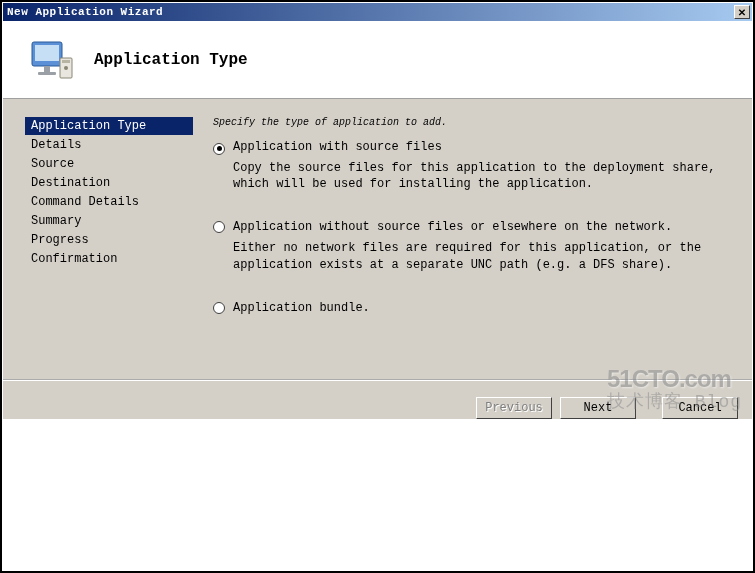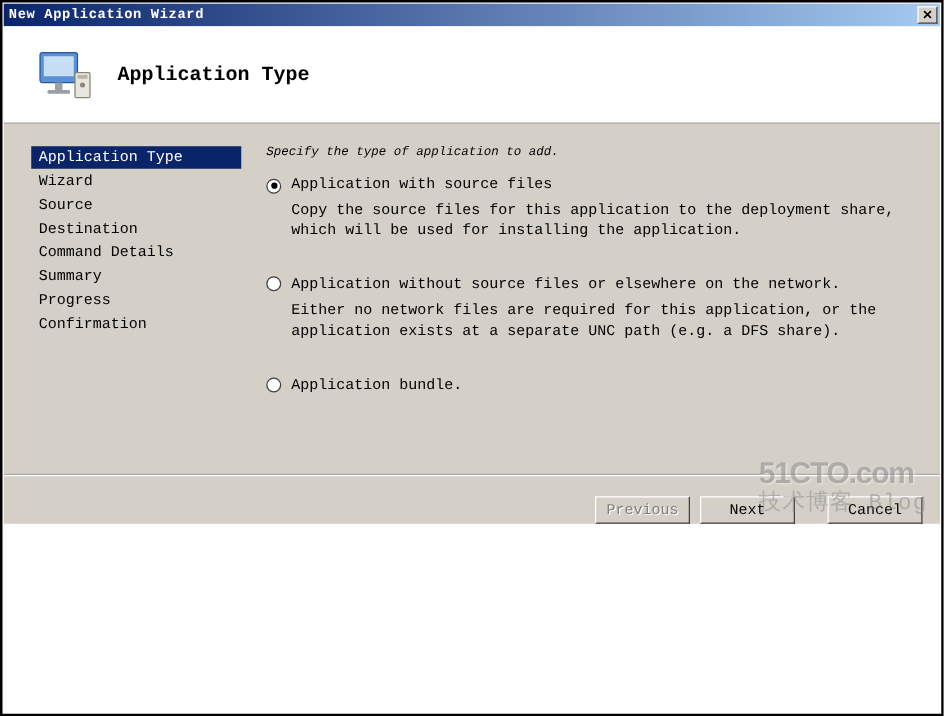--- a/index.html
+++ b/index.html
@@ -57,21 +57,21 @@
         <rect x="34" y="24" width="8" height="3" fill="#b8b4a4"></rect>
         <circle cx="38" cy="32" r="2" fill="#8a8674"></circle>
       </svg>
     </div>
     <div class="header-title">Application Type</div>
   </div>
 
   <div class="body">
     <div class="sidebar">
       <div class="sidebar-item active">Application Type</div>
-      <div class="sidebar-item">Wizard</div>
+      <div class="sidebar-item">Details</div>
       <div class="sidebar-item">Source</div>
       <div class="sidebar-item">Destination</div>
       <div class="sidebar-item">Command Details</div>
       <div class="sidebar-item">Summary</div>
       <div class="sidebar-item">Progress</div>
       <div class="sidebar-item">Confirmation</div>
     </div>
 
     <div class="content">
       <div class="content-heading">Specify the type of application to add.</div>

